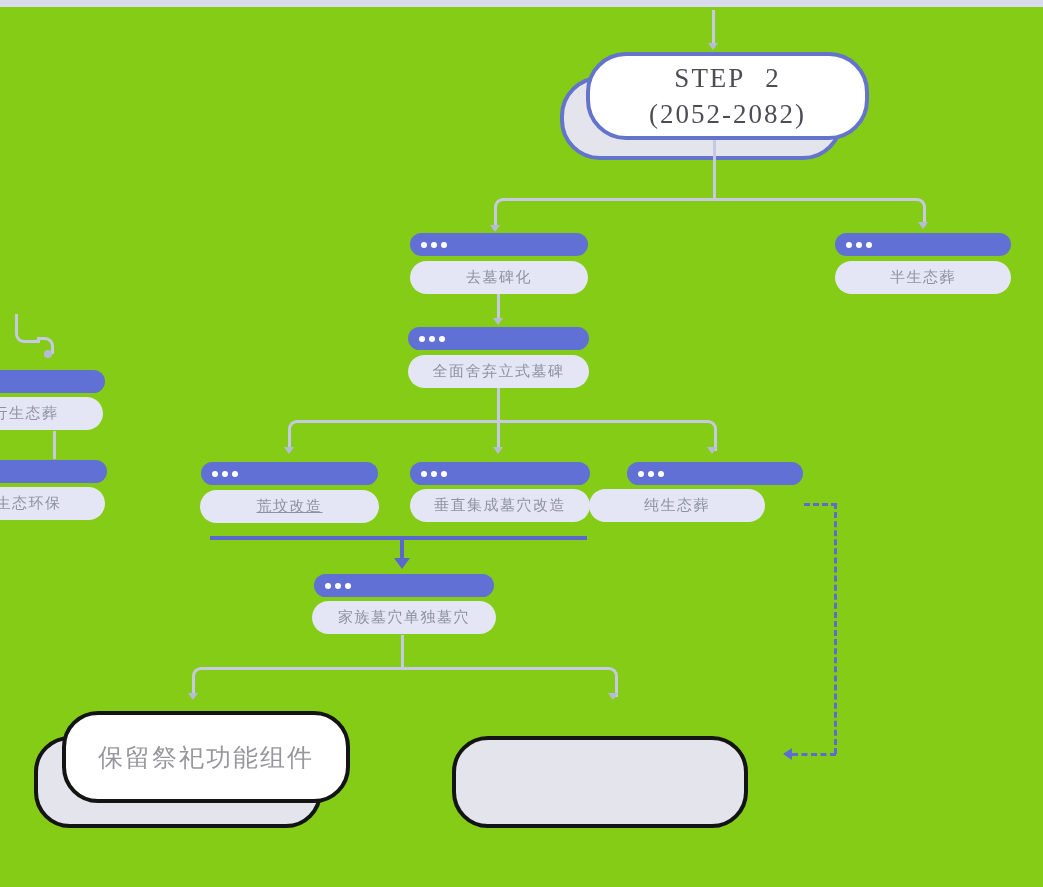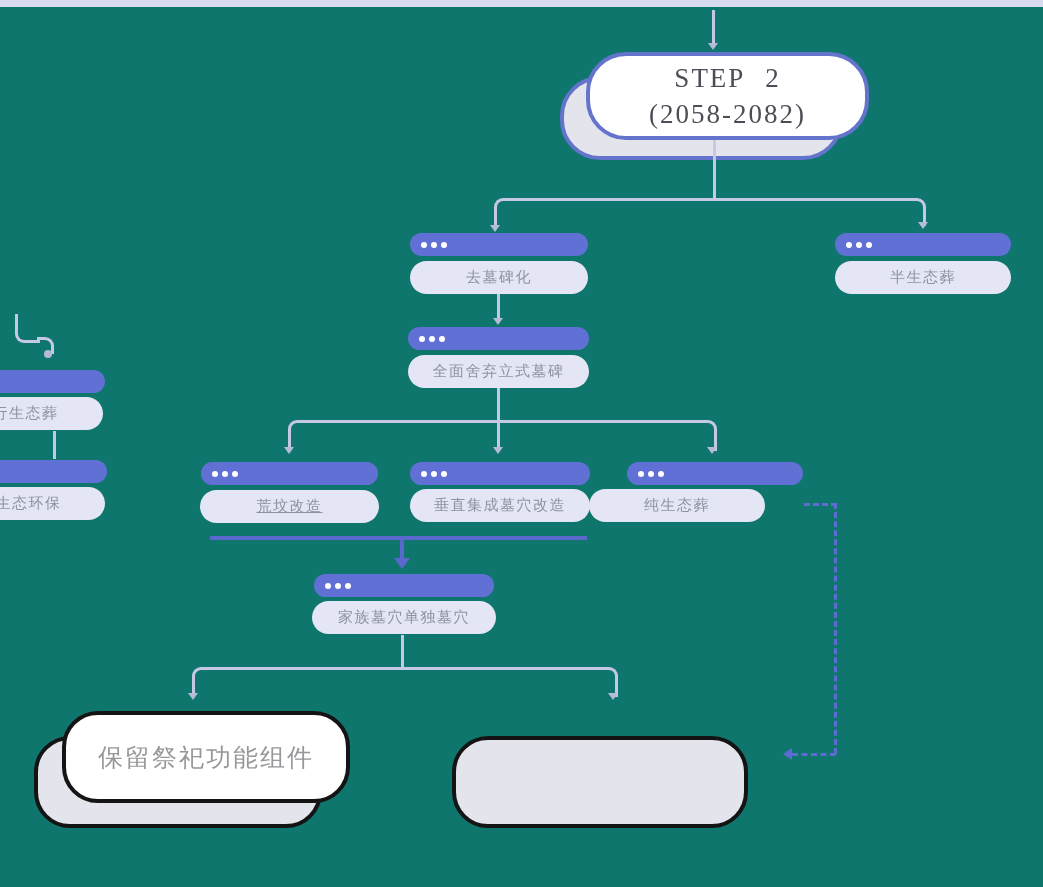--- a/index.html
+++ b/index.html
@@ -3,21 +3,21 @@
 <meta charset="utf-8">
 <style>
   :root{
     --bar:#6170d5; --pill:#e4e6f5; --pill-text:#8d92a3;
     --line:#c6c9e3; --line-dark:#b7bbda; --accent:#5a68ce; --dashed:#5d6bd2;
     --root-border:#6473cb; --root-text:#4d4d57;
     --terminal-border:#141414; --terminal-text:#97979b;
     --shadow-fill:#e3e4ec; --band:#d9dbef;
   }
   html,body{margin:0;padding:0;background:#fff;}
-  #canvas{position:relative;width:1043px;height:887px;background:#0f766e;overflow:hidden;
+  #canvas{position:relative;width:1043px;height:887px;background:#84cc16;overflow:hidden;
           font-family:"Liberation Sans","DejaVu Sans",sans-serif;}
   .vline{position:absolute;width:3px;background:var(--line);}
   .br-l{position:absolute;border-left:3px solid var(--line);border-top:3px solid var(--line);border-top-left-radius:9px;}
   .br-r{position:absolute;border-right:3px solid var(--line);border-top:3px solid var(--line);border-top-right-radius:9px;}
   .elb-bl{position:absolute;border-left:3px solid var(--line);border-bottom:3px solid var(--line);border-bottom-left-radius:9px;}
   .elb-tr{position:absolute;border-top:3px solid var(--line);border-right:3px solid var(--line);border-top-right-radius:9px;}
   .arr-down{position:absolute;width:0;height:0;border-left:5px solid transparent;border-right:5px solid transparent;border-top:7px solid var(--line-dark);}
   .arr-down.big{border-left-width:8px;border-right-width:8px;border-top-width:11px;border-top-color:var(--accent);}
   .arr-left{position:absolute;width:0;height:0;border-top:6px solid transparent;border-bottom:6px solid transparent;border-right:9px solid var(--dashed);}
   .dash-h{position:absolute;border-top:3px dashed var(--dashed);height:0;}
@@ -47,21 +47,21 @@
 
 <div id="canvas">
 
   <div class="band" style="left:0;top:3;width:1043px;height:7px;"></div>
   <div class="vline" style="left:712px;top:10px;height:34px;background:var(--line);"></div>
   <div class="arr-down" style="left:708px;top:43px;"></div>
 
   <div class="card shadow root-card" style="left:560px;top:76px;width:283px;height:84px;border-radius:40px;"></div>
   <div class="card face root-card" style="left:586px;top:52px;width:283px;height:88px;border-radius:40px;">
     <div class="root-title">STEP 2</div>
-    <div class="root-title">(2058-2082)</div>
+    <div class="root-title">(2052-2082)</div>
   </div>
 
   <div class="vline" style="left:713px;top:140px;height:60px;"></div>
   <div class="br-l" style="left:494px;top:198px;width:219px;height:28px;"></div>
   <div class="br-r" style="left:713px;top:198px;width:210px;height:25px;"></div>
   <div class="arr-down" style="left:490px;top:225px;"></div>
   <div class="arr-down" style="left:918px;top:222px;"></div>
 
   <div class="nbar" style="left:410px;top:233px;width:178px;">
     <span class="ndots">

